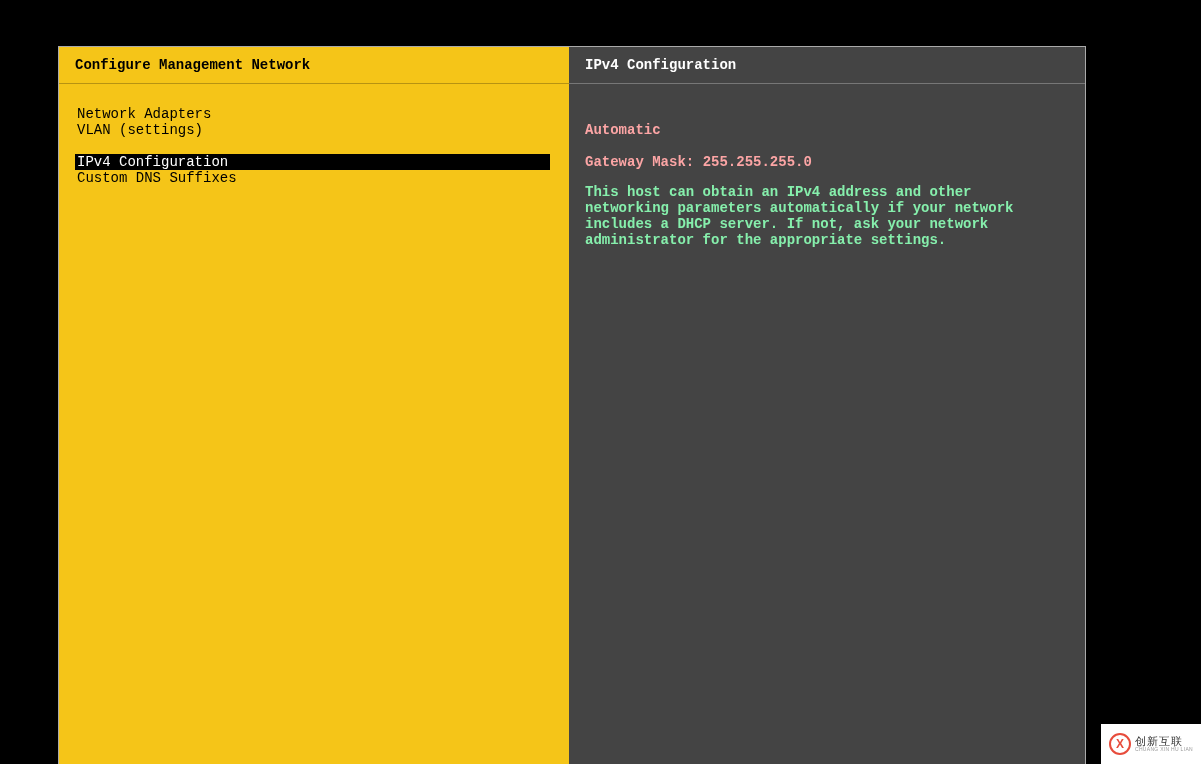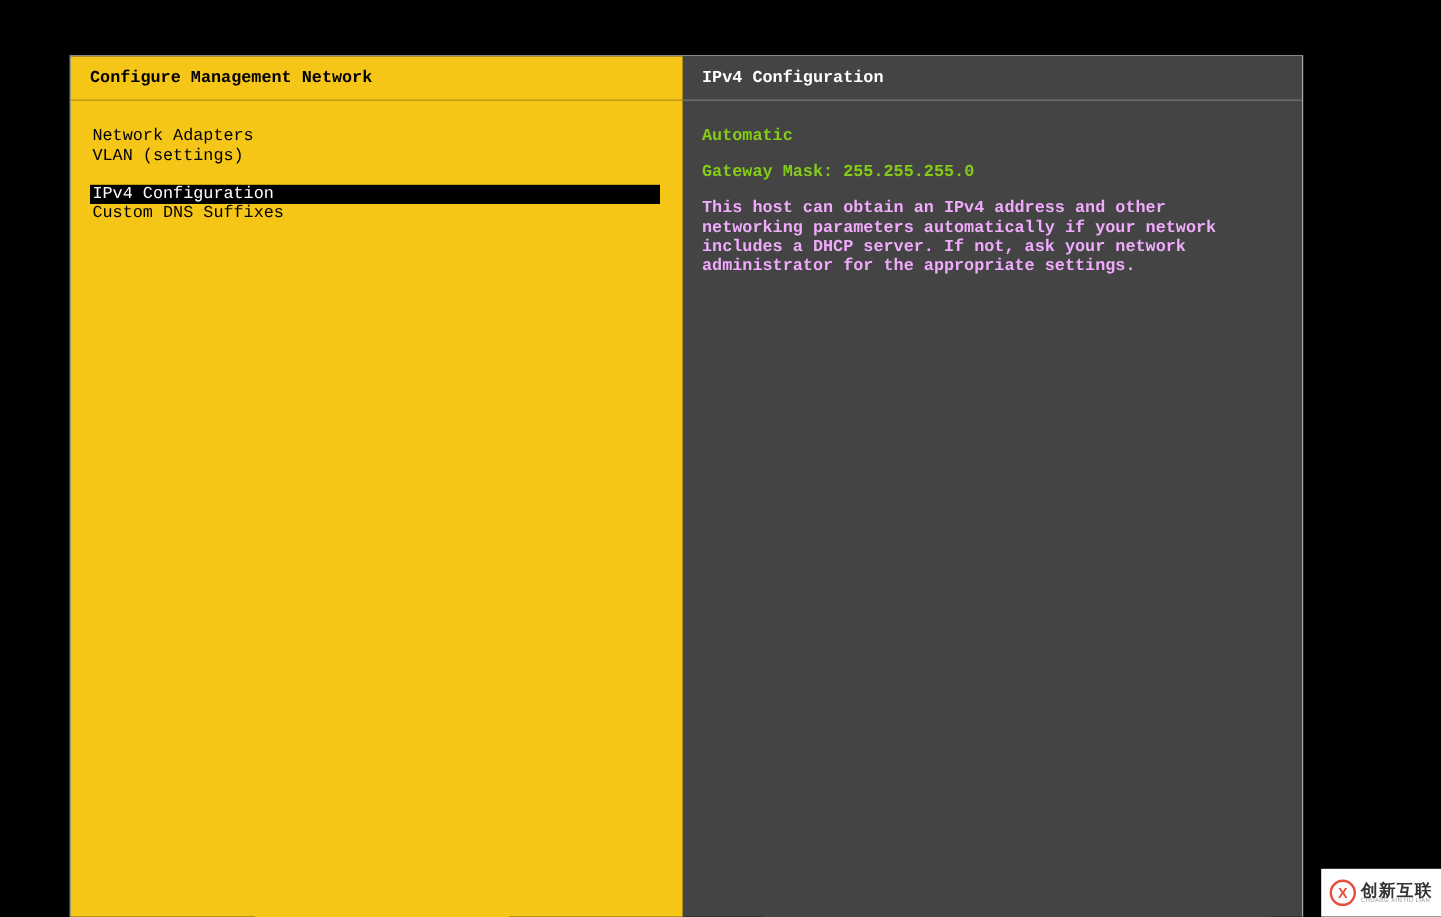--- a/index.html
+++ b/index.html
@@ -55,27 +55,28 @@
       line-height: 1.15;
       cursor: pointer;
       font-weight: normal;
     }
     .menu-item.selected {
       background: #000;
       color: #fff;
       width: 475px;
     }
     .detail-line {
-      color: #84cc16;
+      color: #fca5a5;
       line-height: 1.15;
       font-weight: bold;
+      margin-top: 16px;
     }
     .detail-block { margin-bottom: 14px; }
     .description {
-      color: #f0abfc;
+      color: #86efac;
       line-height: 1.15;
       max-width: 470px;
       font-weight: bold;
     }
     .watermark {
       position: absolute;
       right: 0;
       bottom: 0;
       width: 100px;
       height: 40px;
@@ -97,23 +98,23 @@
       color: #e74c3c;
       font-weight: bold;
       font-size: 12px;
     }
     .watermark-text {
       display: flex;
       flex-direction: column;
       line-height: 1;
     }
     .watermark-cn {
-      font-size: 14px;
+      font-size: 11px;
       color: #333;
-      font-weight: bold;
+      font-weight: normal;
       letter-spacing: 1px;
     }
     .watermark-en {
       font-size: 5px;
       color: #999;
       letter-spacing: 0.3px;
     }
   </style>
 </head>
 <body>

